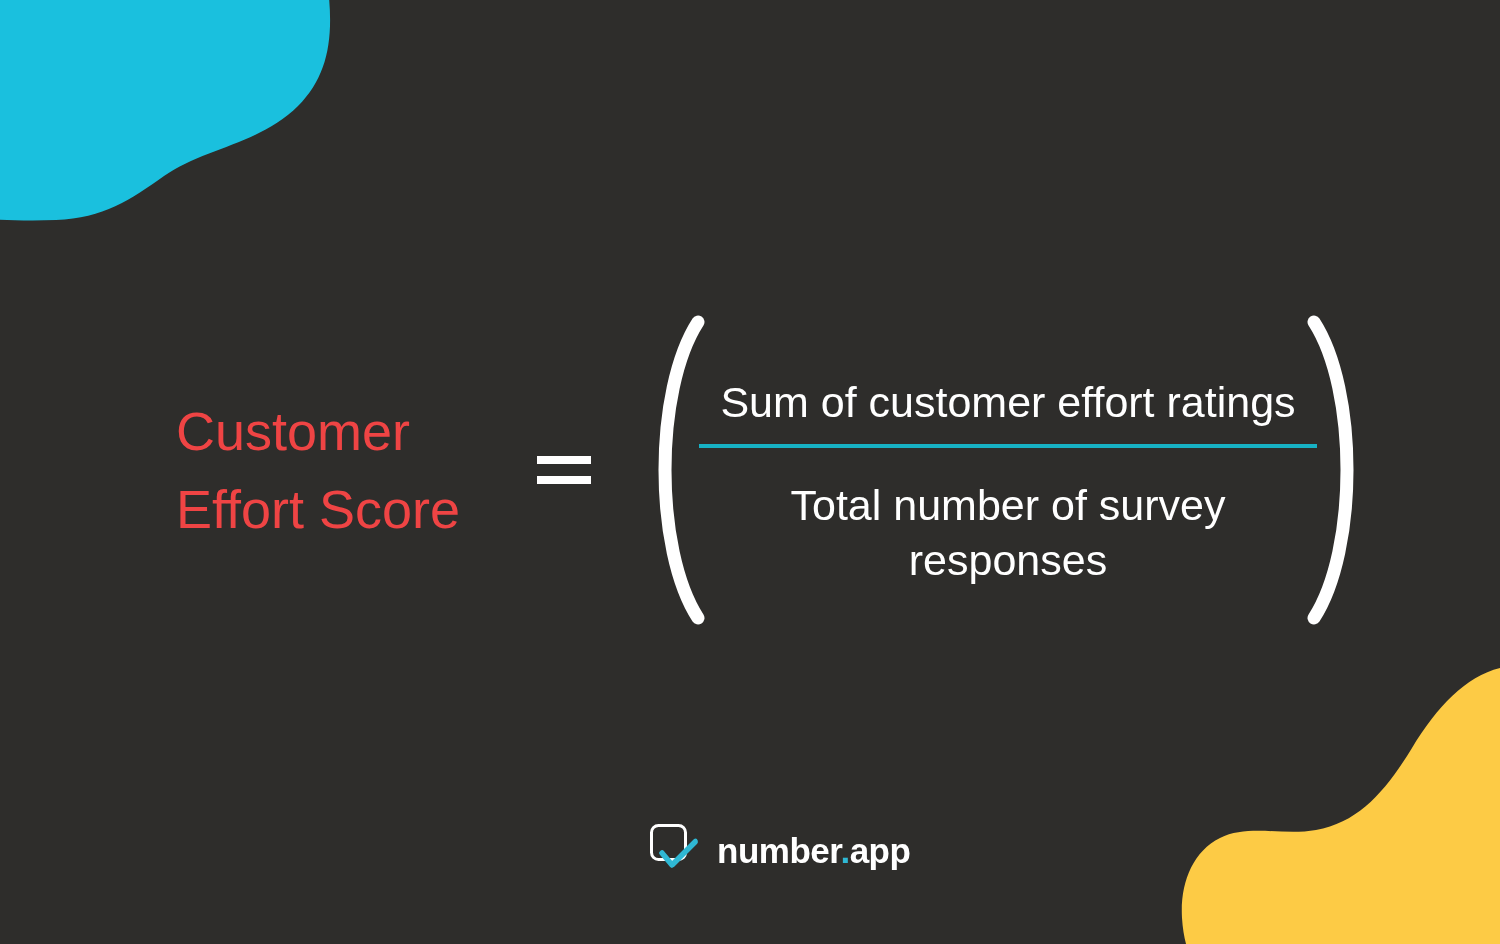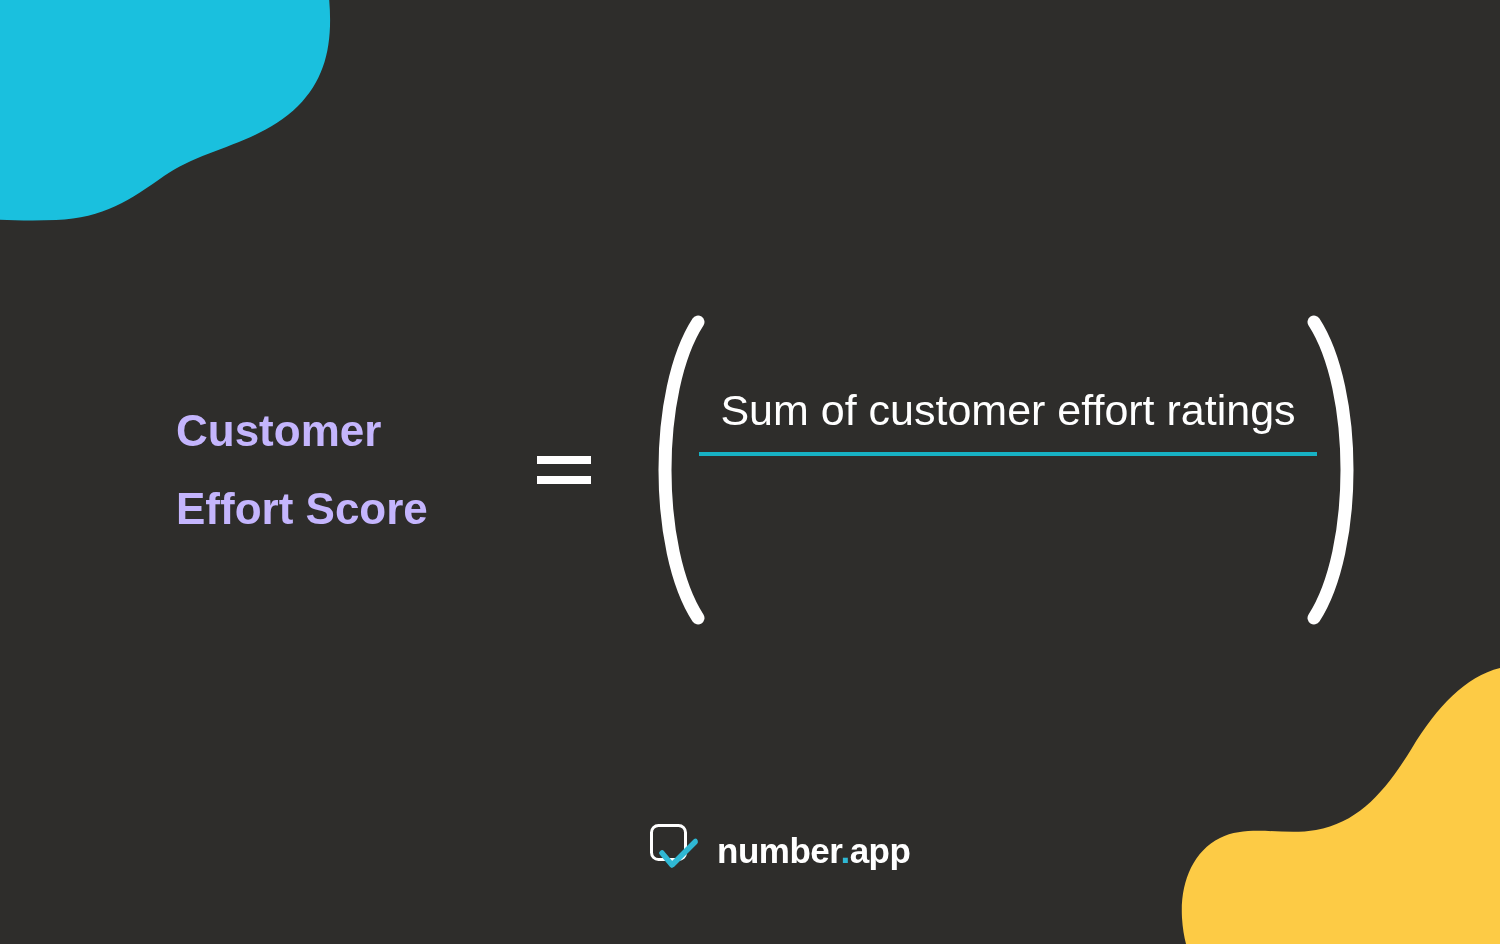--- a/index.html
+++ b/index.html
@@ -46,24 +46,24 @@
     top: 0;
     width: 1500px;
     height: 944px;
   }
 
   #label-block {
     position: absolute;
     left: 176px;
     top: 392px;
     width: 360px;
-    color: #c4b5fd;
-    font-size: 44px;
+    color: #ef4444;
+    font-size: 54px;
     line-height: 78px;
-    font-weight: 700;
+    font-weight: 400;
     letter-spacing: 0px;
     white-space: pre-line;
   }
 
   #equals {
     position: absolute;
     left: 537px;
     top: 456px;
     width: 54px;
     height: 30px;
@@ -86,21 +86,20 @@
   }
   #paren-left  { left: 636px; }
   #paren-right { left: 1296px; }
 
   #fraction {
     position: absolute;
     left: 690px;
     top: 375px;
     width: 636px;
     text-align: center;
-    margin-top: 8px;
   }
   #numerator {
     color: #ffffff;
     font-size: 43px;
     line-height: 55px;
     font-weight: 400;
     padding-bottom: 14px;
   }
   #fraction-bar {
     height: 4px;
@@ -177,20 +176,22 @@
       <path d="M 62 12 C 18 80, 18 240, 62 308" fill="none" stroke="#ffffff" stroke-width="13" stroke-linecap="round"></path>
     </svg>
 
     <svg class="paren" id="paren-right" viewBox="0 0 80 320" aria-hidden="true">
       <path d="M 18 12 C 62 80, 62 240, 18 308" fill="none" stroke="#ffffff" stroke-width="13" stroke-linecap="round"></path>
     </svg>
 
     <div id="fraction">
       <div id="numerator">Sum of customer effort ratings</div>
       <div id="fraction-bar"></div>
+      <div id="denominator">Total number of survey
+responses</div>
     </div>
   </div>
 
   <div id="logo">
     <svg id="logo-mark" viewBox="0 0 58 58" aria-hidden="true">
       <rect x="3.5" y="3.5" width="34" height="34" rx="7" ry="7" fill="none" stroke="#ffffff" stroke-width="3"></rect>
       <path d="M 14 31 L 24 43 L 47 20" fill="none" stroke="#2fb8d4" stroke-width="5.5" stroke-linecap="round" stroke-linejoin="round"></path>
       <circle cx="47.5" cy="18.5" r="2" fill="#2fb8d4"></circle>
     </svg>
     <div id="logo-text"><span>number</span><span class="dot">.</span><span>app</span></div>

